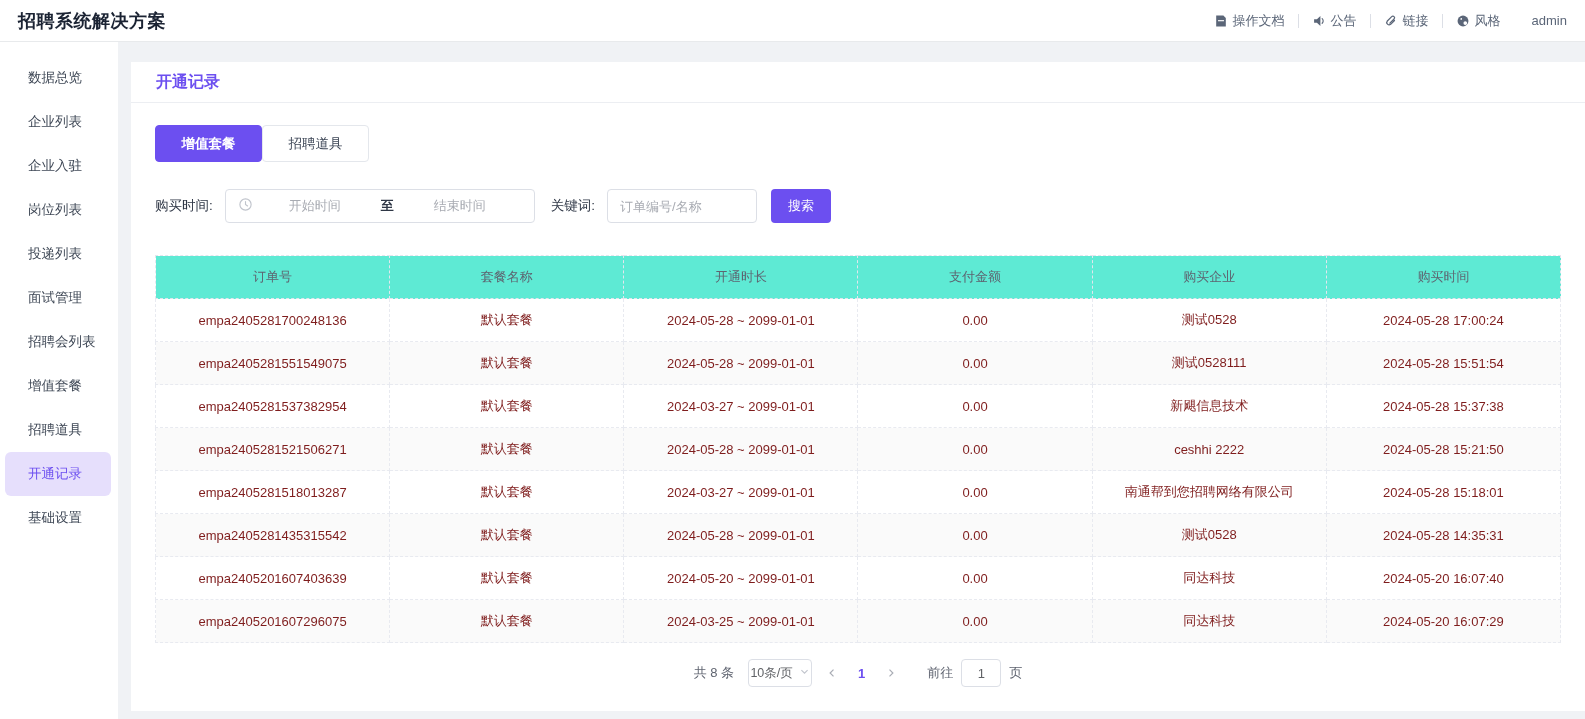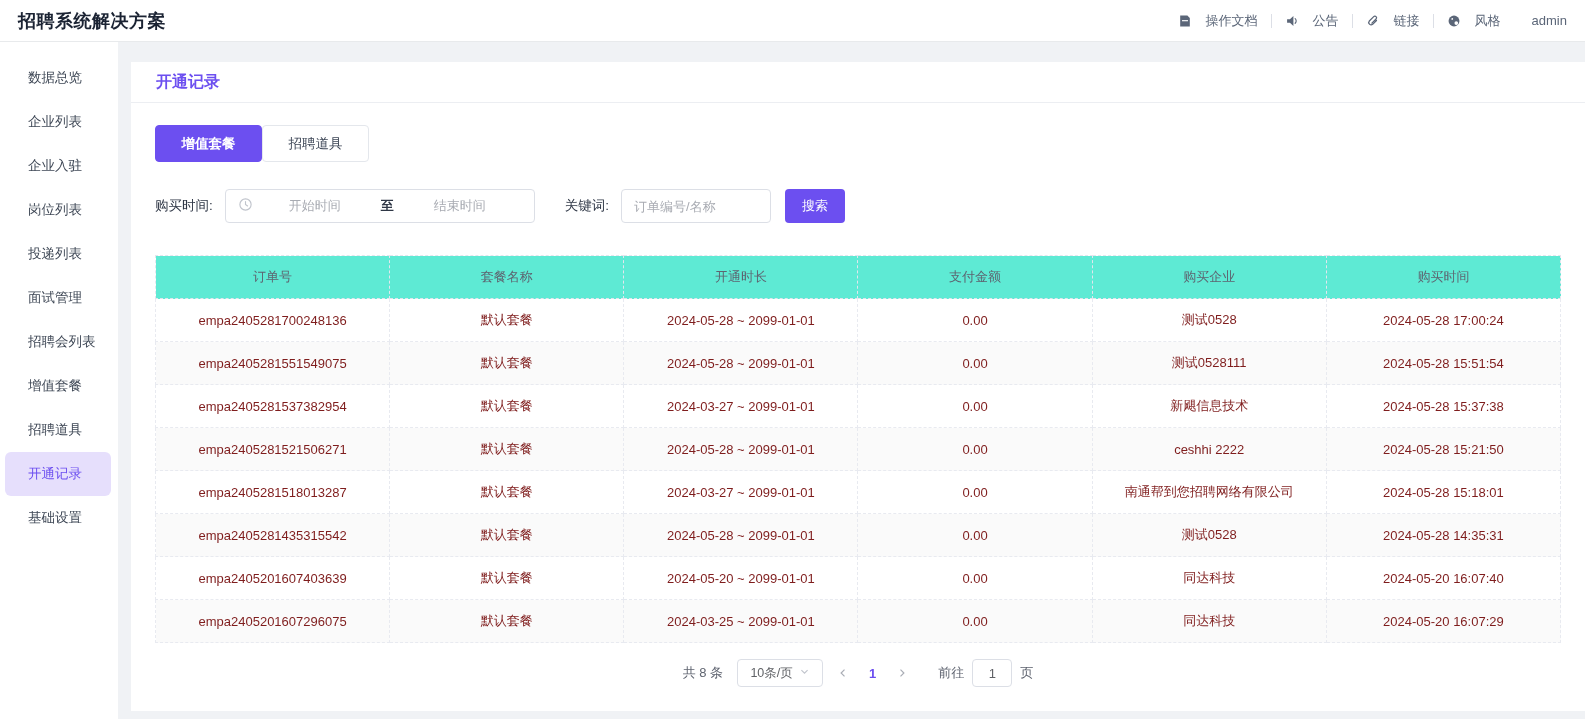--- a/index.html
+++ b/index.html
@@ -12,21 +12,21 @@
     -webkit-font-smoothing:antialiased;
   }
   
   .top-header {
     height:42px; background:#fff; border-bottom:1px solid #e8eaec;
     display:flex; align-items:center; justify-content:space-between;
     padding:0 18px;
   }
   .app-title { font-size:18px; font-weight:bold; color:#1b2333; letter-spacing:.5px; }
   .header-right { display:flex; align-items:center; }
-  .nav-item { display:flex; align-items:center; gap:14px; font-size:13px; color:#5b6678; cursor:pointer; padding:0 13px; }
+  .nav-item { display:flex; align-items:center; gap:5px; font-size:13px; color:#5b6678; cursor:pointer; padding:0 13px; }
   .nav-item svg { display:block; }
   .sep { width:1px; height:14px; background:#dcdfe6; }
   .user-name { font-size:13px; color:#5b6678; margin-left:18px; cursor:pointer; }
   
   .app { display:flex; height:677px; }
   .sidebar { width:118px; background:#fff; padding-top:14px; flex:none; }
   .side-item {
     height:44px; display:flex; align-items:center;
     margin:0 7px 0 5px; padding-left:23px; border-radius:6px;
     font-size:13.5px; color:#3f4856; cursor:pointer; white-space:nowrap;
@@ -47,21 +47,21 @@
   }
   .tab.active { background:var(--primary); border-color:var(--primary); color:#fff; font-weight:bold; }
   
   .filters { margin-top:27px; display:flex; align-items:center; font-size:13.5px; color:#2f3746; }
   .date-range {
     width:310px; height:34px; margin-left:12px; border:1px solid #dcdfe6; border-radius:4px;
     display:flex; align-items:center; padding:0 12px; background:#fff; cursor:pointer;
   }
   .date-range .ph { flex:1; text-align:center; color:#a8abb2; font-size:13px; }
   .date-range .zhi { color:#2f3746; font-size:13px; padding:0 4px; font-weight:bold; }
-  .kw-label { margin-left:30px; }
+  .kw-label { margin-left:16px; }
   .kw-input {
     width:150px; height:34px; margin-left:12px; border:1px solid #dcdfe6; border-radius:4px;
     padding:0 12px; font-size:13px; color:#2f3746; outline:none;
     font-family:"Liberation Sans","DejaVu Sans",sans-serif;
   }
   .kw-input::placeholder { color:#a8abb2; }
   .search-btn {
     margin-left:14px; height:34px; padding:1px 17px; background:var(--primary); color:#fff;
     border:none; border-radius:4px; font-size:13px; cursor:pointer;
     font-family:"Liberation Sans","DejaVu Sans",sans-serif;
@@ -70,21 +70,21 @@
   .grid { margin-top:32px; width:100%; border-collapse:collapse; font-size:13px; table-layout:fixed; }
   .grid th {
     background:#5eead4; height:43px; font-weight:normal; color:#5d6470;
     border:1px dashed #e3e6ee; text-align:center;
   }
   .grid td { height:43px; text-align:center; color:#7f1d1d; border:1px dashed #e8eaf0; background:#fff; }
   .grid tbody tr:nth-child(even) td { background:#fafafa; }
   
   .pagination { margin-top:16px; display:flex; align-items:center; justify-content:center; font-size:13px; color:#5f6470; }
   .psize {
-    width:86px; height:28px; border:1px solid #dcdfe6; border-radius:4px; margin-left:14px;
+    width:64px; height:28px; border:1px solid #dcdfe6; border-radius:4px; margin-left:14px;
     display:flex; align-items:center; justify-content:center; gap:6px; font-size:12.5px; color:#606266;
     cursor:pointer; background:#fff;
   }
   .page-arrow { margin:0 10px; display:flex; align-items:center; cursor:pointer; padding:0 4px; }
   .page-num { color:var(--primary); font-weight:bold; margin:0 6px; cursor:pointer; }
   .goto-label { margin-left:16px; }
   .goto-input {
     width:40px; height:28px; border:1px solid #dcdfe6; border-radius:4px; margin:0 8px;
     text-align:center; font-size:13px; color:#606266; outline:none;
     font-family:"Liberation Sans","DejaVu Sans",sans-serif;

